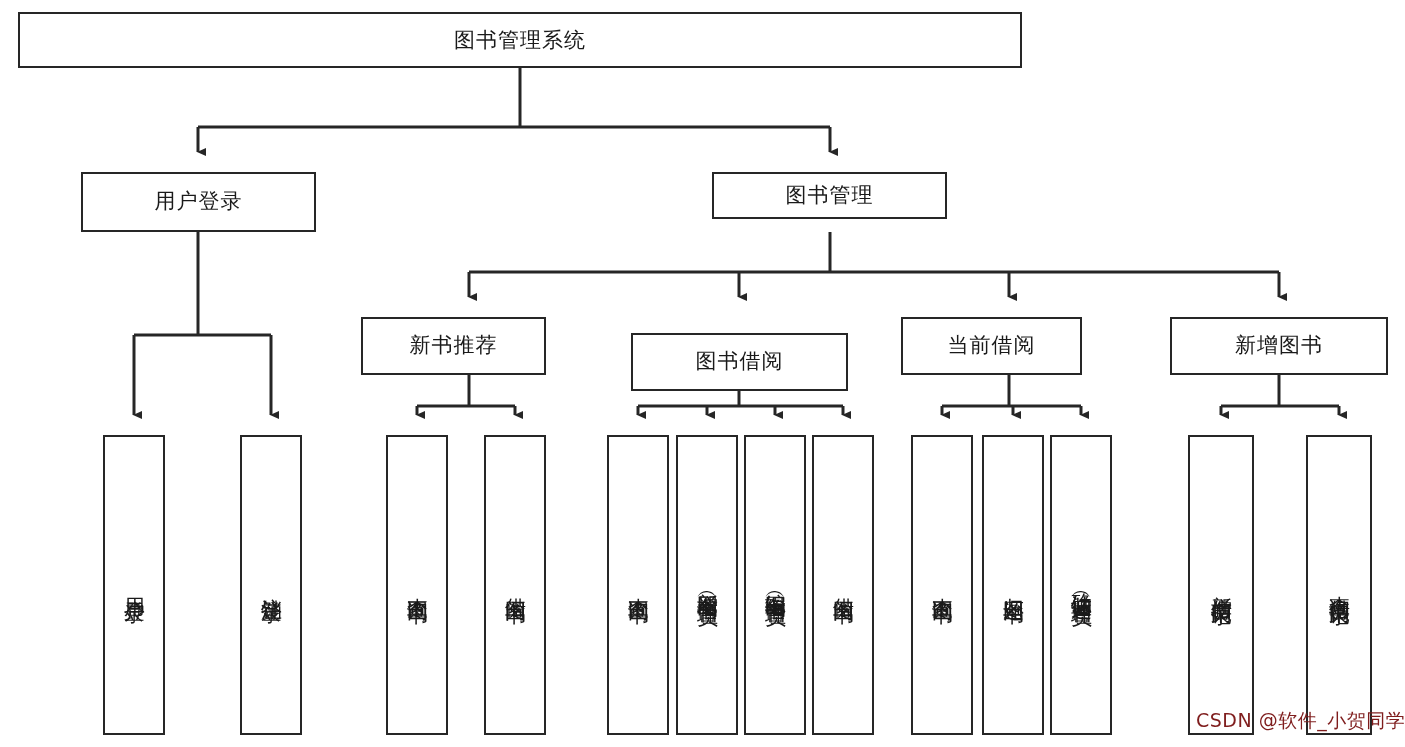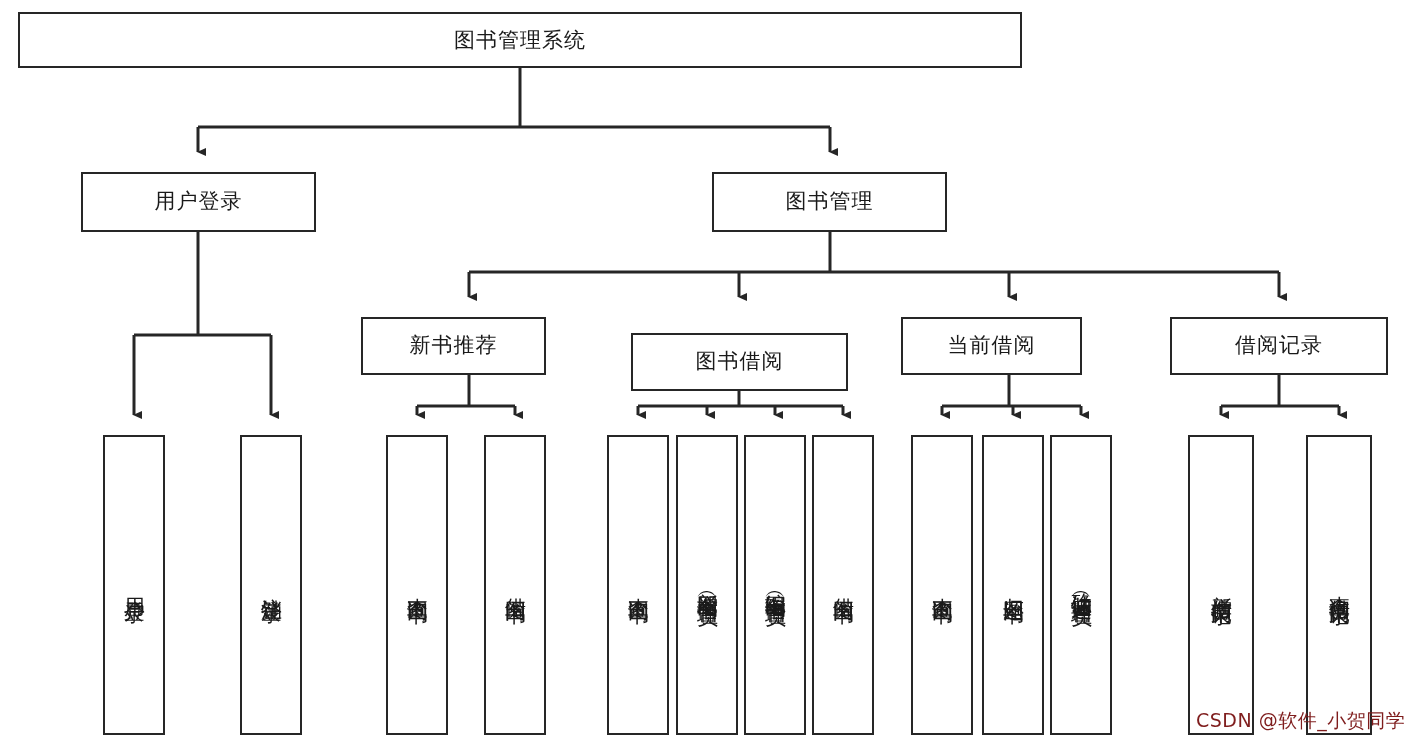--- a/index.html
+++ b/index.html
@@ -130,35 +130,35 @@
     </g>
   </svg>
 
   <div class="node root" id="node-root" style="left: 18px; top: 12px; width: 1004px; height: 56px;">
     <span>图书管理系统</span>
   </div>
 
   <div class="node h" id="node-l2-0" style="left: 81px; top: 172px; width: 235px; height: 60px;">
     <span>用户登录</span>
   </div>
-  <div class="node h" id="node-l2-1" style="left: 712px; top: 172px; width: 235px; height: 60px;">
+  <div class="node h" id="node-l2-1" style="left: 712px; top: 172px; width: 235px; height: 47px;">
     <span>图书管理</span>
   </div>
 
   <div class="node h" id="node-l3-0" style="left: 361px; top: 317px; width: 185px; height: 58px;">
     <span>新书推荐</span>
   </div>
   <div class="node h" id="node-l3-1" style="left: 631px; top: 317px; width: 217px; height: 58px; margin-top: 16px;">
     <span>图书借阅</span>
   </div>
   <div class="node h" id="node-l3-2" style="left: 901px; top: 317px; width: 181px; height: 58px;">
     <span>当前借阅</span>
   </div>
   <div class="node h" id="node-l3-3" style="left: 1170px; top: 317px; width: 218px; height: 58px;">
-    <span>借阅记录</span>
+    <span>新增图书</span>
   </div>
 
   <div class="node v" id="node-leaf-0" style="left: 103px; top: 435px; width: 62px; height: 300px;">
     <span class="vtext">用户登录</span>
   </div>
   <div class="node v" id="node-leaf-1" style="left: 240px; top: 435px; width: 62px; height: 300px;">
     <span class="vtext">注销登录</span>
   </div>
   <div class="node v" id="node-leaf-2" style="left: 386px; top: 435px; width: 62px; height: 300px;">
     <span class="vtext">查询图书</span>

